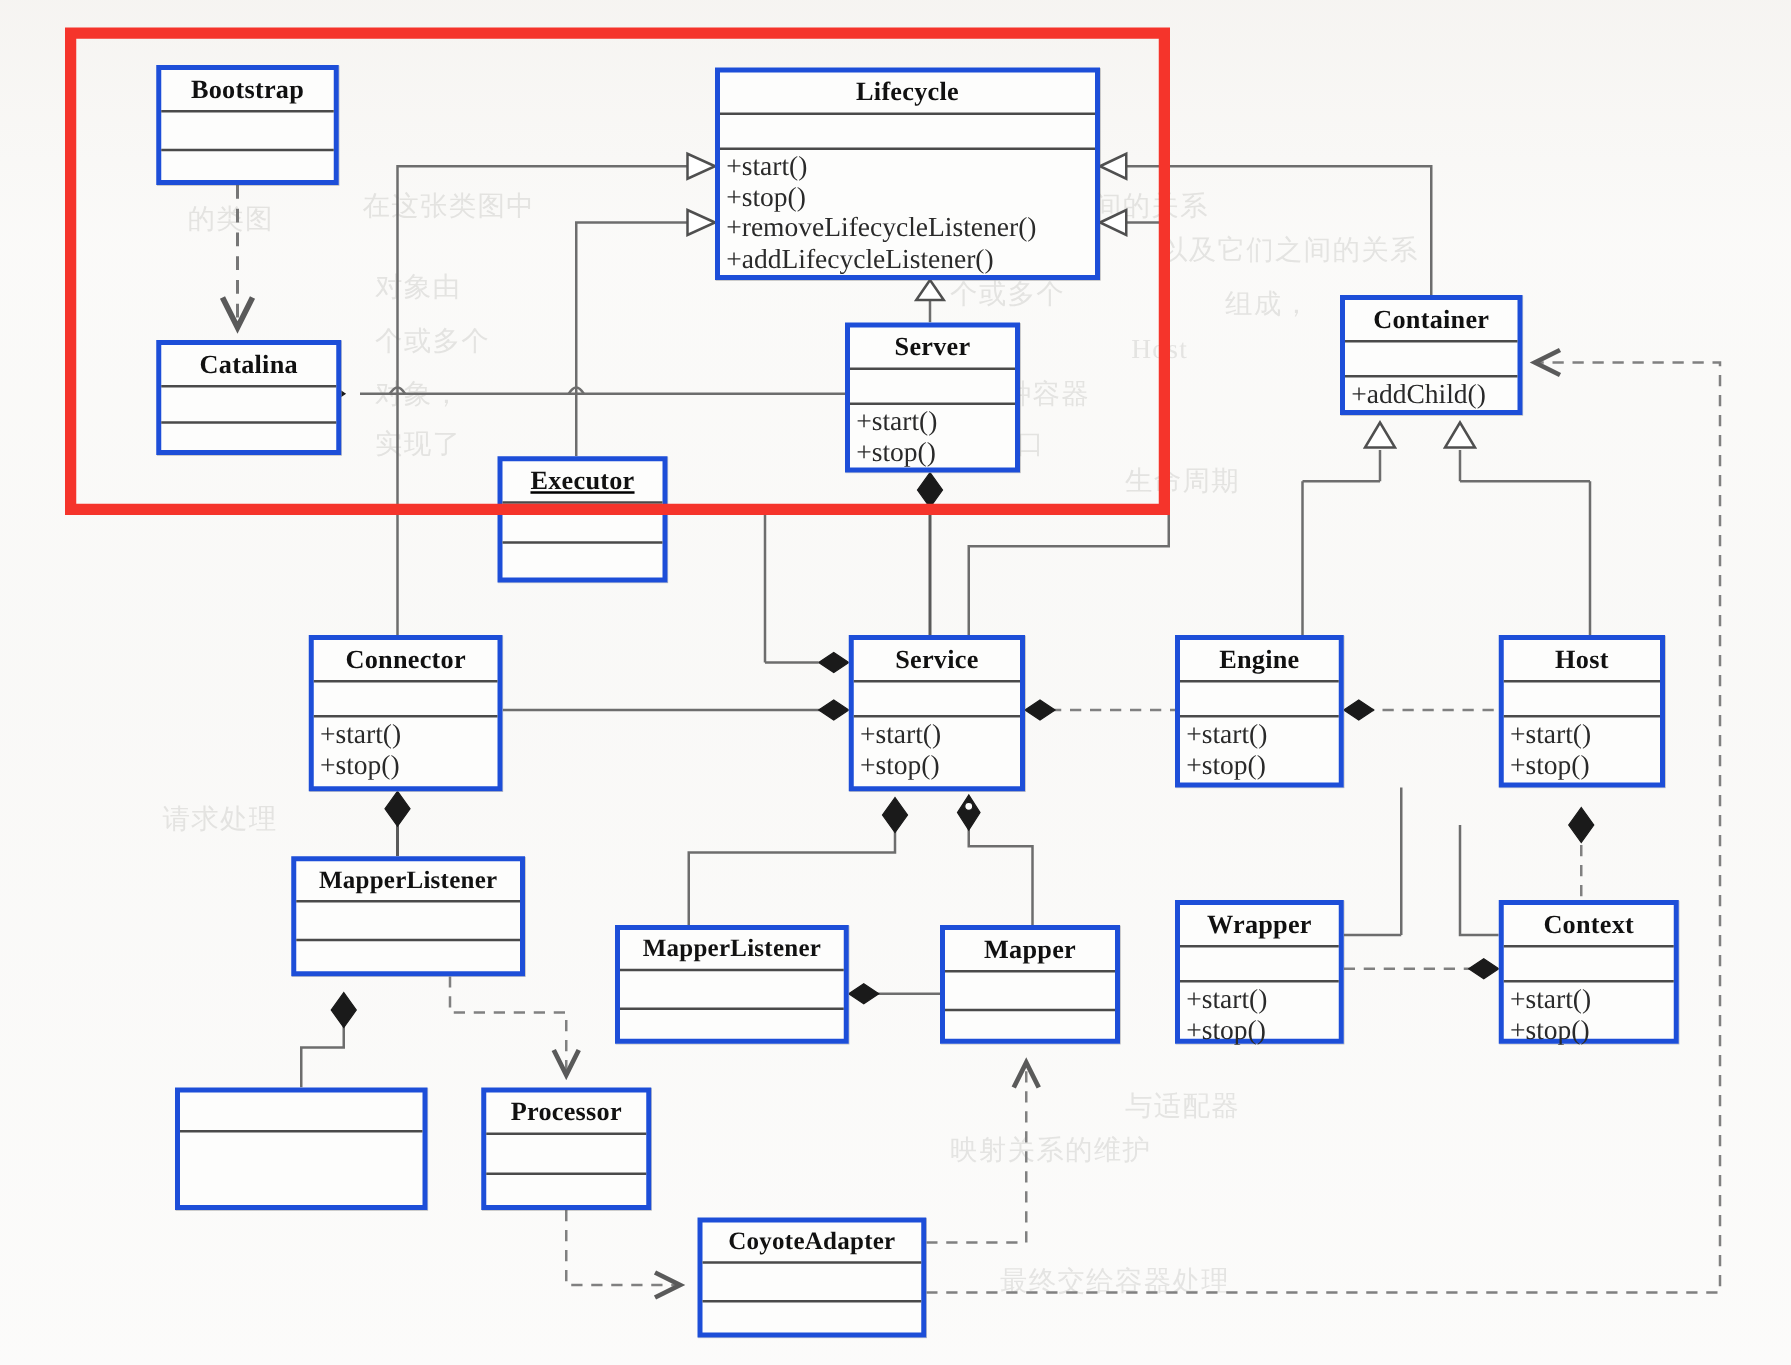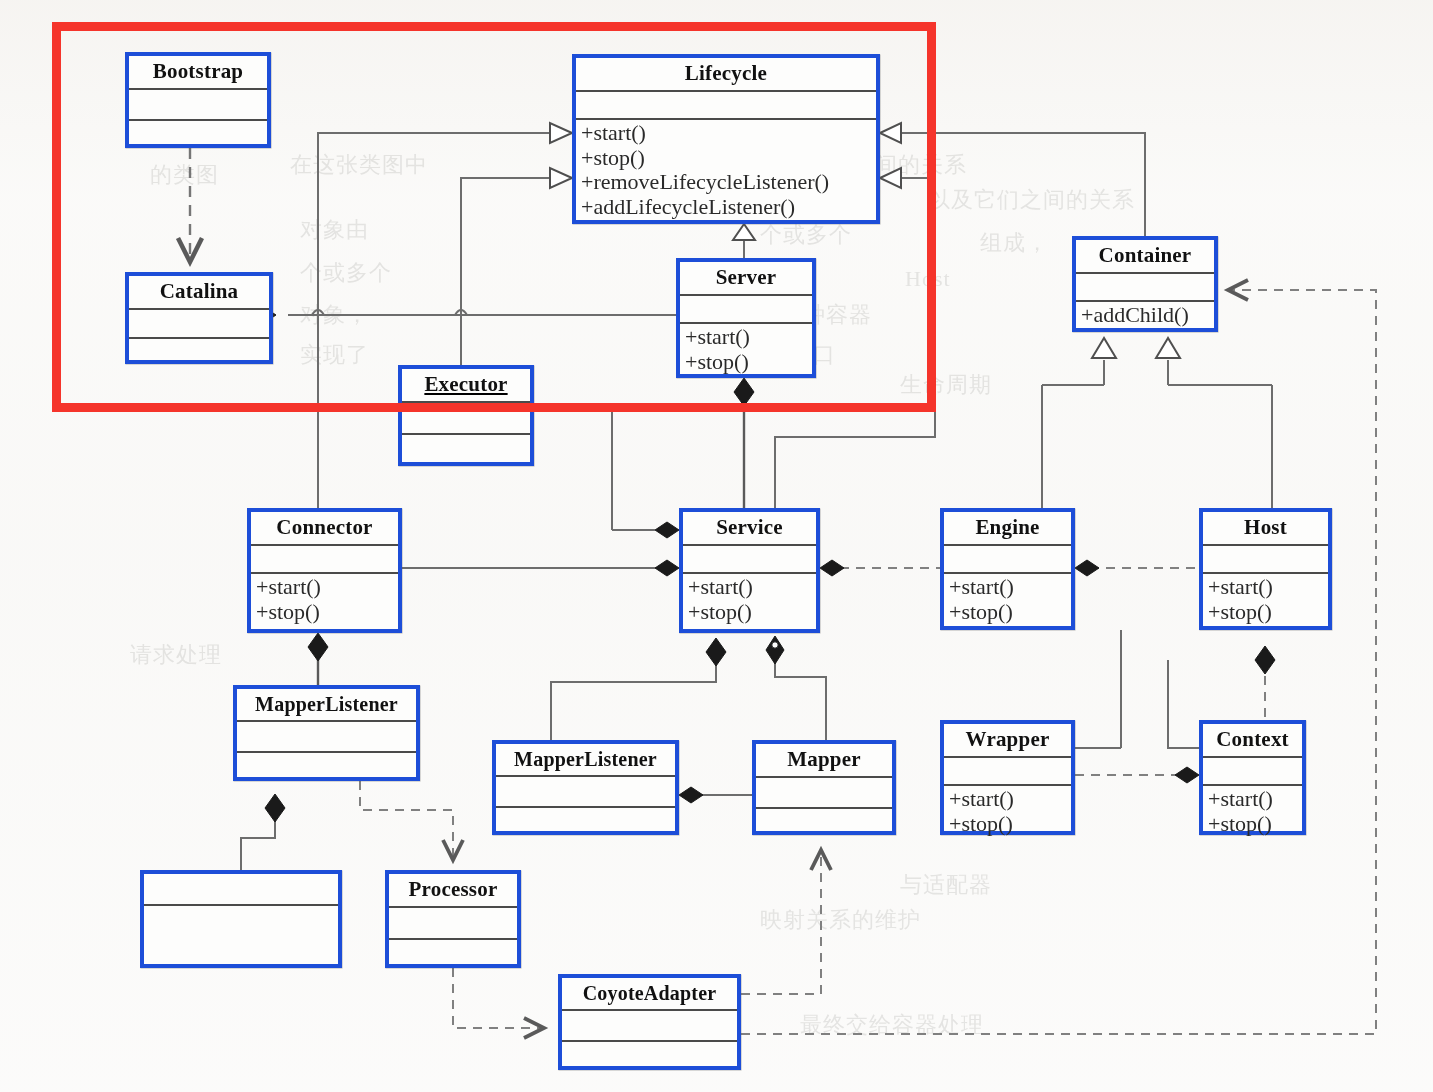--- a/index.html
+++ b/index.html
@@ -300,21 +300,21 @@
         <div class="ops"></div>
       </div>
       <div class="uml" style="left: 940px; top: 720px; width: 135px; height: 115px;">
         <div class="hdr">Wrapper</div>
         <div class="attrs"></div>
         <div class="ops">
           <div class="op">+start()</div>
           <div class="op">+stop()</div>
         </div>
       </div>
-      <div class="uml" style="left: 1199px; top: 720px; width: 107px; height: 115px;">
+      <div class="uml" style="left: 1199px; top: 720px; width: 144px; height: 115px;">
         <div class="hdr">Context</div>
         <div class="attrs"></div>
         <div class="ops">
           <div class="op">+start()</div>
           <div class="op">+stop()</div>
         </div>
       </div>
       <div class="uml small" style="left: 140px; top: 870px; width: 202px; height: 98px;">
         <div class="attrs" style="height: 30px;"></div>
         <div class="ops"></div>

